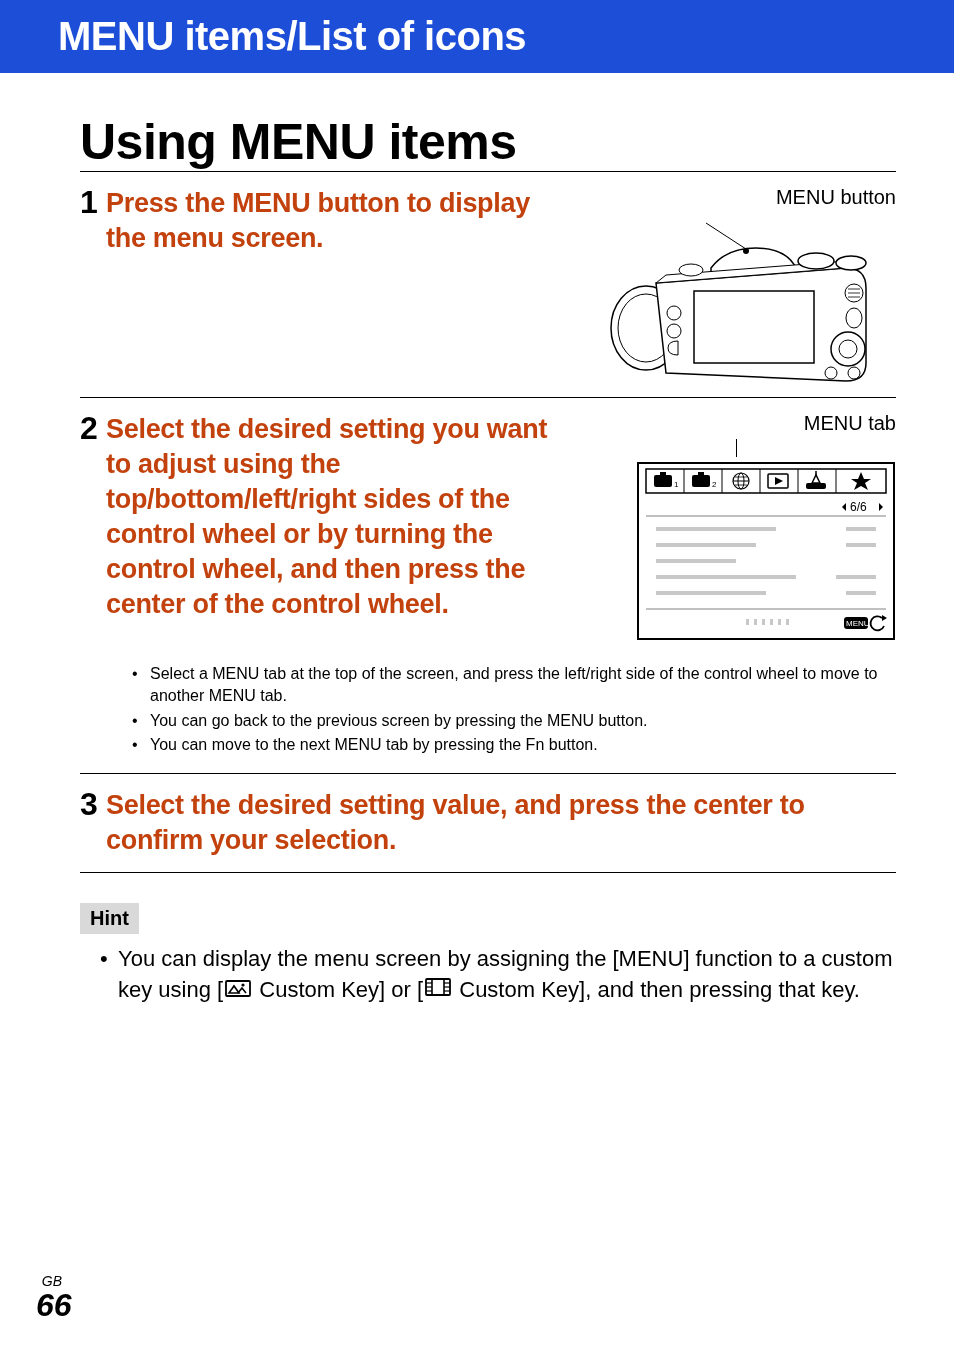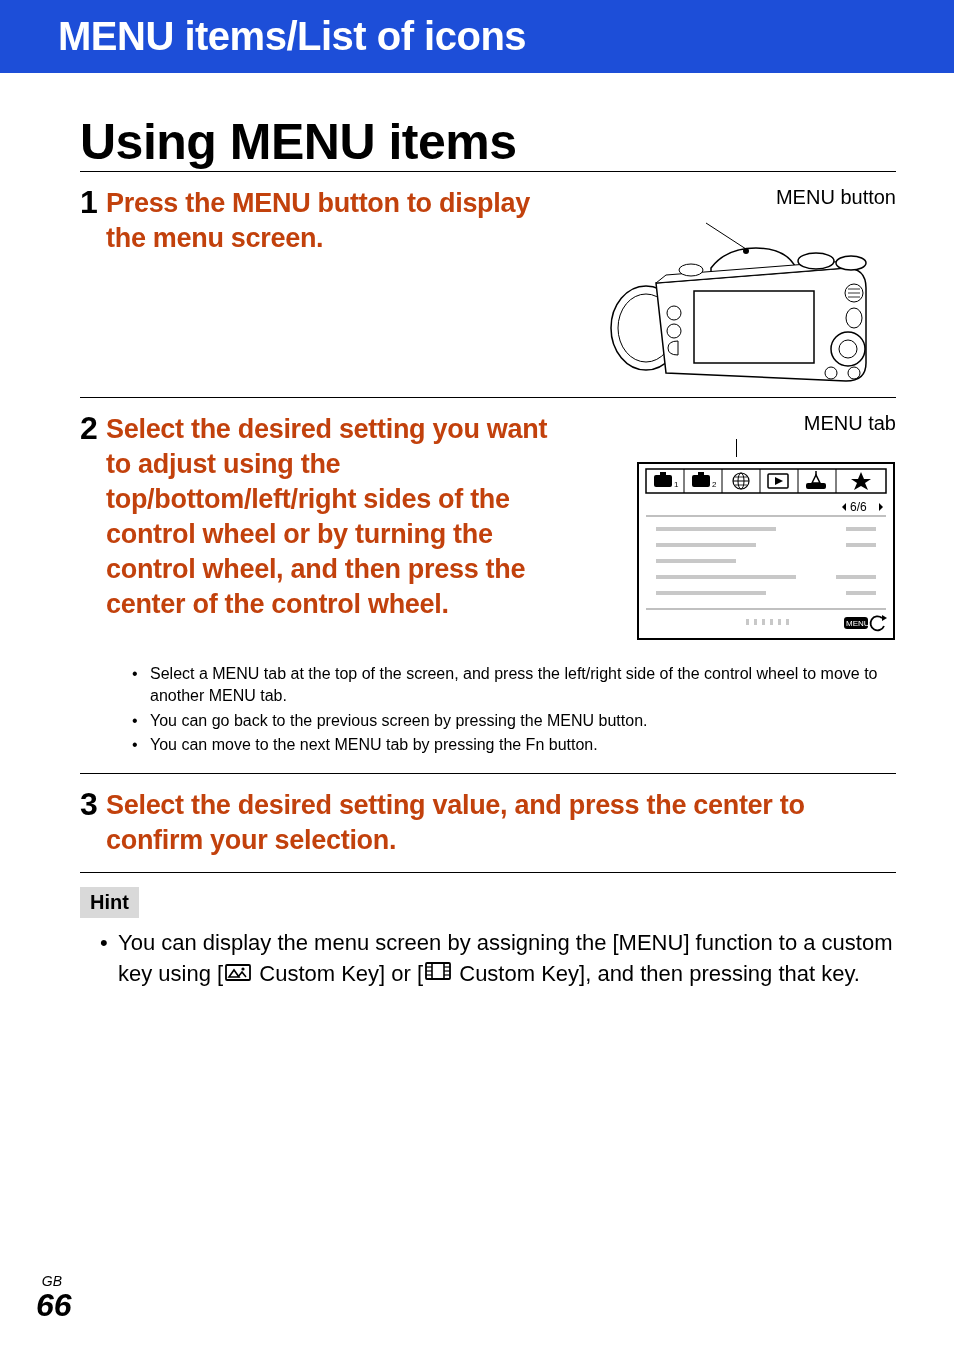--- a/index.html
+++ b/index.html
@@ -101,20 +101,21 @@
     gap: 8px;
     padding: 14px 0;
   }
   .hint-row { margin-top: 14px; }
   .hint-badge {
     display: inline-block;
     background: #d9d9d9;
     padding: 4px 10px;
     font-size: 20px;
     font-weight: bold;
+    margin-top: 16px;
   }
   .hint-bullets {
     margin-top: 10px;
     padding-left: 20px;
   }
   .hint-bullets li {
     list-style: none;
     font-size: 22px;
     line-height: 1.4;
     position: relative;

